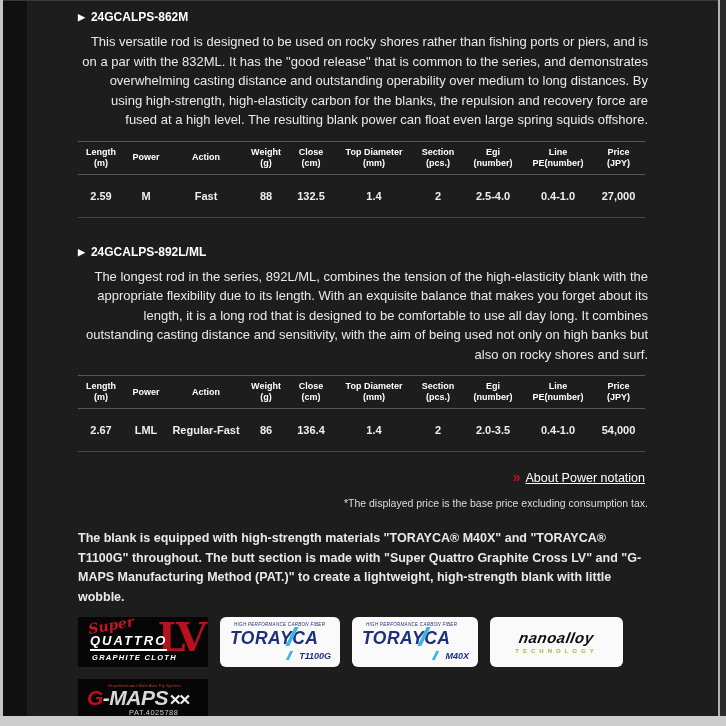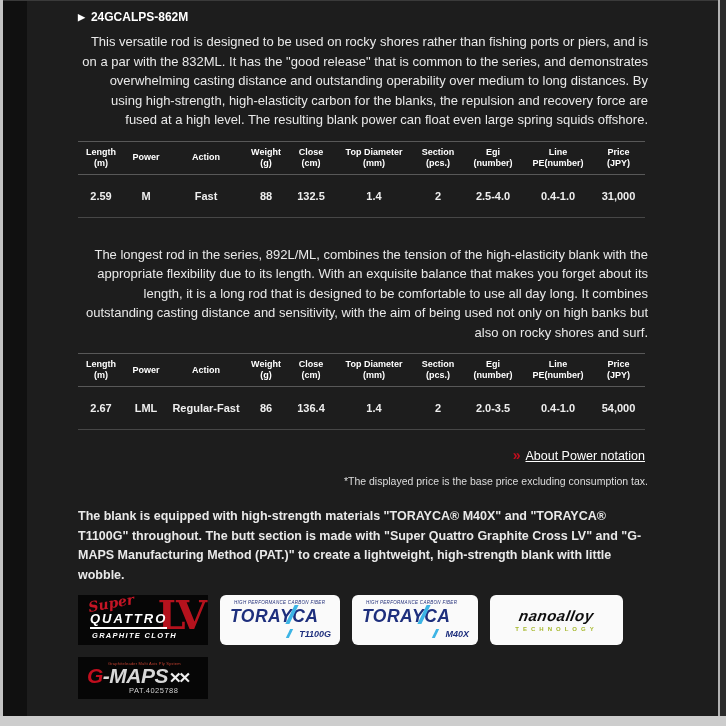--- a/index.html
+++ b/index.html
@@ -130,27 +130,28 @@
             <tr>
               <td>2.59</td>
               <td>M</td>
               <td>Fast</td>
               <td>88</td>
               <td>132.5</td>
               <td>1.4</td>
               <td>2</td>
               <td>2.5-4.0</td>
               <td>0.4-1.0</td>
-              <td>31,000</td>
+              <td>27,000</td>
             </tr>
           </tbody>
         </table>
     </div>
 
     <div class="product">
+      <h3 class="model"><span class="bullet">▶</span><span>24GCALPS-892L/ML</span></h3>
       <p class="desc">The longest rod in the series, 892L/ML, combines the tension of the high-elasticity blank with the appropriate flexibility due to its length. With an exquisite balance that makes you forget about its length, it is a long rod that is designed to be comfortable to use all day long. It combines outstanding casting distance and sensitivity, with the aim of being used not only on high banks but also on rocky shores and surf.</p>
       <table class="spec">
           <thead>
             <tr>
               <th>Length
 (m)</th>
               <th>Power</th>
               <th>Action</th>
               <th>Weight
 (g)</th>

